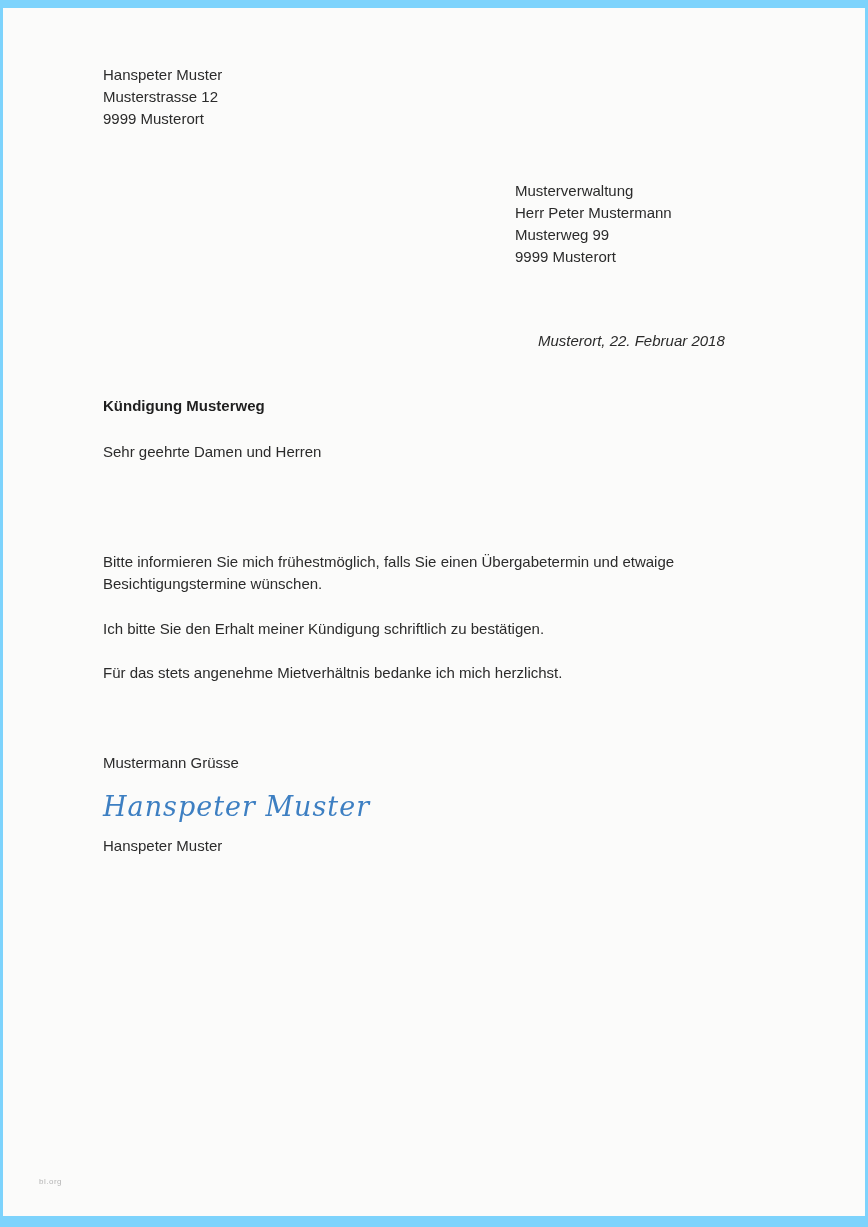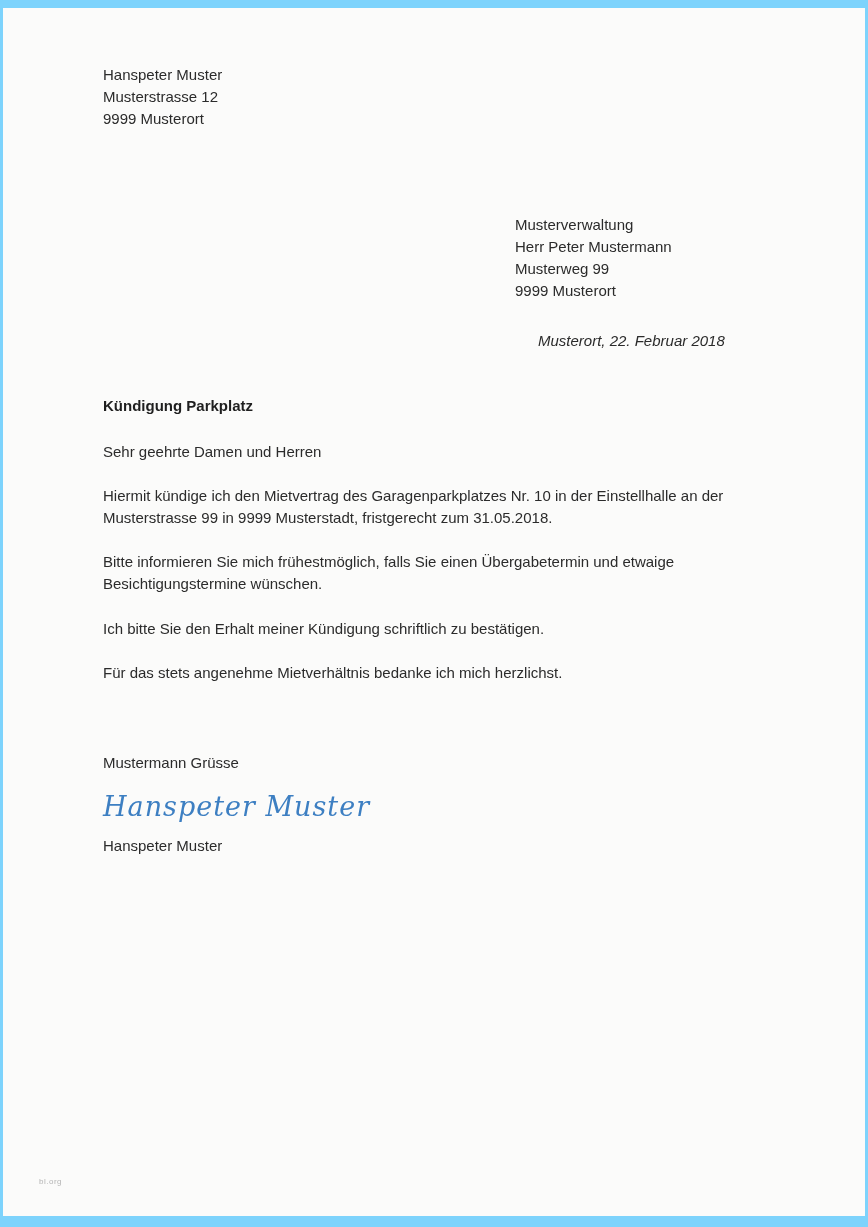--- a/index.html
+++ b/index.html
@@ -24,21 +24,21 @@
     background: #fbfbfa;
     color: #2b2b2b;
   }
   .block { position: absolute; }
   .addr div, .para, .line {
     font-size: 15px;
     line-height: 22px;
     color: #2b2b2b;
   }
   .sender   { left: 100px; top: 56px; }
-  .recipient{ left: 512px; top: 206px; }
+  .recipient{ left: 512px; top: 172px; }
   .dateline { left: 535px; top: 322px; font-style: italic; }
   .subject  {
     left: 100px; top: 389px;
     font-size: 15px; font-weight: bold; color: #1f1f1f;
   }
   .salutation { left: 100px; top: 433px; }
   .para { width: 676px; }
   .p1 { left: 100px; top: 477px; }
   .p2 { left: 100px; top: 543px; }
   .p3 { left: 100px; top: 610px; }
@@ -75,25 +75,24 @@
 
     <div class="block addr recipient">
       <div>Musterverwaltung</div>
       <div>Herr Peter Mustermann</div>
       <div>Musterweg 99</div>
       <div>9999 Musterort</div>
     </div>
 
     <div class="block line dateline">Musterort, 22. Februar 2018</div>
 
-    <div class="block subject">Kündigung Parkplatz</div>
+    <div class="block subject">Kündigung Musterweg</div>
 
     <div class="block line salutation">Sehr geehrte Damen und Herren</div>
 
-    <div class="block para p1">Hiermit kündige ich den Mietvertrag des Garagenparkplatzes Nr. 10 in der Einstellhalle an der Musterstrasse 99 in 9999 Musterstadt, fristgerecht zum 31.05.2018.</div>
     <div class="block para p2">Bitte informieren Sie mich frühestmöglich, falls Sie einen Übergabetermin und etwaige Besichtigungstermine wünschen.</div>
     <div class="block para p3">Ich bitte Sie den Erhalt meiner Kündigung schriftlich zu bestätigen.</div>
     <div class="block para p4">Für das stets angenehme Mietverhältnis bedanke ich mich herzlichst.</div>
 
     <div class="block line closing">Mustermann Grüsse</div>
 
     <div class="block signature">Hanspeter Muster</div>
 
     <div class="block line signame">Hanspeter Muster</div>
 

